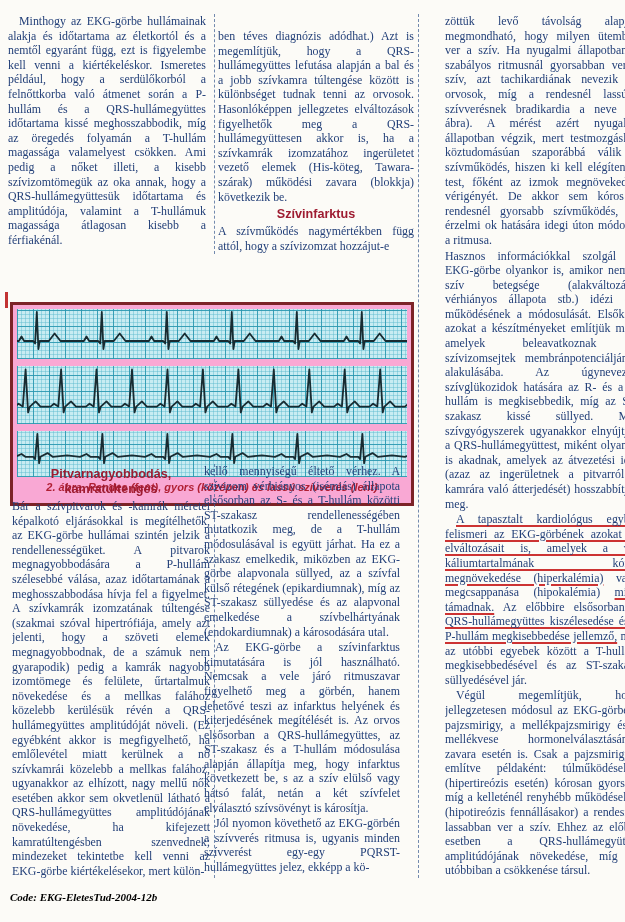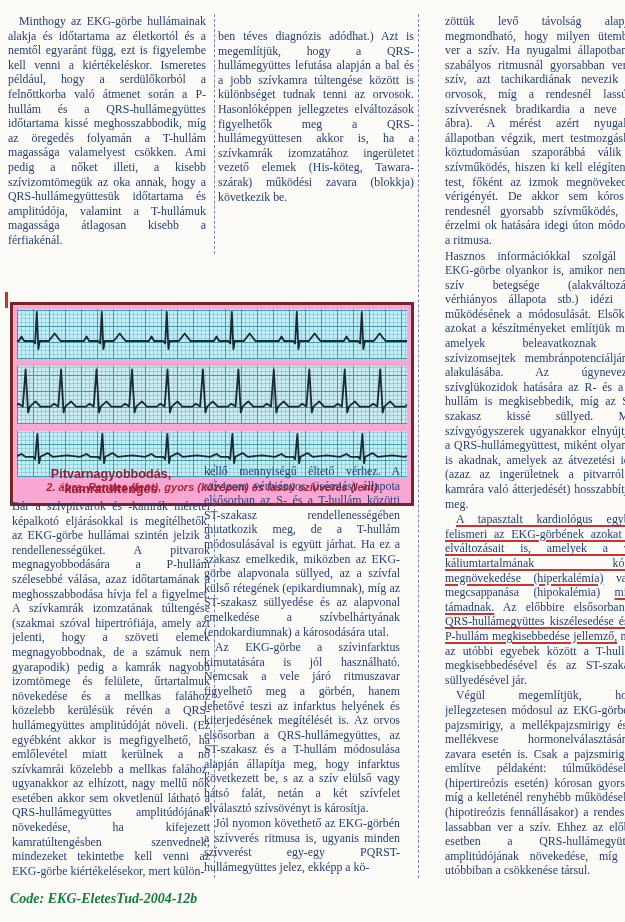--- a/index.html
+++ b/index.html
@@ -38,33 +38,35 @@
   
   .redline{text-decoration:underline;text-decoration-color:#cc3333;
            text-decoration-thickness:1.5px;text-underline-offset:2px;margin-top:8px;}
   
   #footer{position:absolute;right:10px;top:884px;font-variant:small-caps;font-size:12px;
           color:#15803d;letter-spacing:1px;margin-top:44px;}
   #footer .pageno{font-family:"Liberation Sans", sans-serif;font-weight:bold;font-size:14.5px;
           letter-spacing:0;font-variant:normal;}
   #footer .sq{font-size:10px;position:relative;top:-1px;}
   #code-line{position:absolute;left:10px;top:891px;font-weight:bold;font-style:italic;
-          font-size:14px;color:#15803d;}
+          font-size:11px;color:#000000;}
 </style>
 </head>
 <body>
 
 <div class="page">
 
   <div class="col" id="col1-top">
     <p class="indent">Minthogy az EKG-görbe hullámainak alakja és időtartama az életkortól és a nemtől egyaránt függ, ezt is figyelembe kell venni a kiértékeléskor. Ismeretes például, hogy a serdülőkorból a felnőttkorba való átmenet során a P-hullám és a QRS-hullámegyüttes időtartama kissé meghosszabbodik, míg az öregedés folyamán a T-hullám magassága valamelyest csökken. Ami pedig a nőket illeti, a kisebb szívizomtömegük az oka annak, hogy a QRS-hullámegyüttesük időtartama és amplitúdója, valamint a T-hullámuk magassága átlagosan kisebb a férfiakénál.</p>
   </div>
 
   <div class="col" id="col2-top">
     <p>ben téves diagnózis adódhat.) Azt is megemlítjük, hogy a QRS-hullámegyüttes lefutása alapján a bal és a jobb szívkamra túltengése között is különbséget tudnak tenni az orvosok. Hasonlóképpen jellegzetes elváltozások figyelhetők meg a QRS-hullámegyüttesen akkor is, ha a szívkamrák izomzatához ingerületet vezető elemek (His-köteg, Tawara-szárak) működési zavara (blokkja) következik be.</p>
+    <div class="head">Szívinfarktus</div>
+    <p>A szívműködés nagymértékben függ attól, hogy a szívizomzat hozzájut-e</p>
   </div>
 
   <div class="col" id="col3">
     <p>zöttük levő távolság alapján megmondható, hogy milyen ütemben ver a szív. Ha nyugalmi állapotban a szabályos ritmusnál gyorsabban ver a szív, azt tachikardiának nevezik az orvosok, míg a rendesnél lassúbb szívverésnek bradikardia a neve (2. ábra). A mérést azért nyugalmi állapotban végzik, mert testmozgáskor köztudomásúan szaporábbá válik a szívműködés, hiszen ki kell elégíteni a test, főként az izmok megnövekedett vérigényét. De akkor sem kóros a rendesnél gyorsabb szívműködés, ha érzelmi ok hatására idegi úton módosul a ritmusa.</p>
     <p>Hasznos információkkal szolgál az EKG-görbe olyankor is, amikor nem a szív betegsége (alakváltozása, vérhiányos állapota stb.) idézi elő működésének a módosulását. Elsőként azokat a készítményeket említjük meg, amelyek beleavatkoznak a szívizomsejtek membránpotenciáljának alakulásába. Az úgynevezett szívglükozidok hatására az R- és a T-hullám is megkisebbedik, míg az ST-szakasz kissé süllyed. Más szívgyógyszerek ugyanakkor elnyújtják a QRS-hullámegyüttest, miként olyanok is akadnak, amelyek az átvezetési időt (azaz az ingerületnek a pitvarról a kamrára való átterjedését) hosszabbítják meg.</p>
     <p class="indent"><span class="redline">A tapasztalt kardiológus egyből felismeri az EKG-görbének azokat az elváltozásait is, amelyek a vér káliumtartalmának kóros megnövekedése (hiperkalémia)</span><span> vagy megcsappanása (hipokalémia) </span><span class="redline">miatt támadnak.</span><span> Az előbbire elsősorban a </span><span class="redline">QRS-hullámegyüttes kiszélesedése és a P-hullám megkisebbedése jellemző,</span><span> míg az utóbbi egyebek között a T-hullám megkisebbedésével és az ST-szakasz süllyedésével jár.</span></p>
     <p class="indent"><span>Végül megemlítjük, hogy jellegzetesen módosul az EKG-görbe a pajzsmirigy, a mellékpajzsmirigy és a mellékvese hormonelválasztásának zavara esetén is. Csak a pajzsmirigyet említve példaként: túlműködésekor (hipertireózis esetén) kórosan gyorsan, míg a kelleténél renyhébb működésekor (hipotireózis fennállásakor) a rendesnél lassabban ver a szív. Ehhez az előbbi esetben a QRS-hullámegyüttes amplitúdójának növekedése, míg az utóbbiban a csökkenése társul.</span> </p>
   </div>
 
   <div id="figure">

